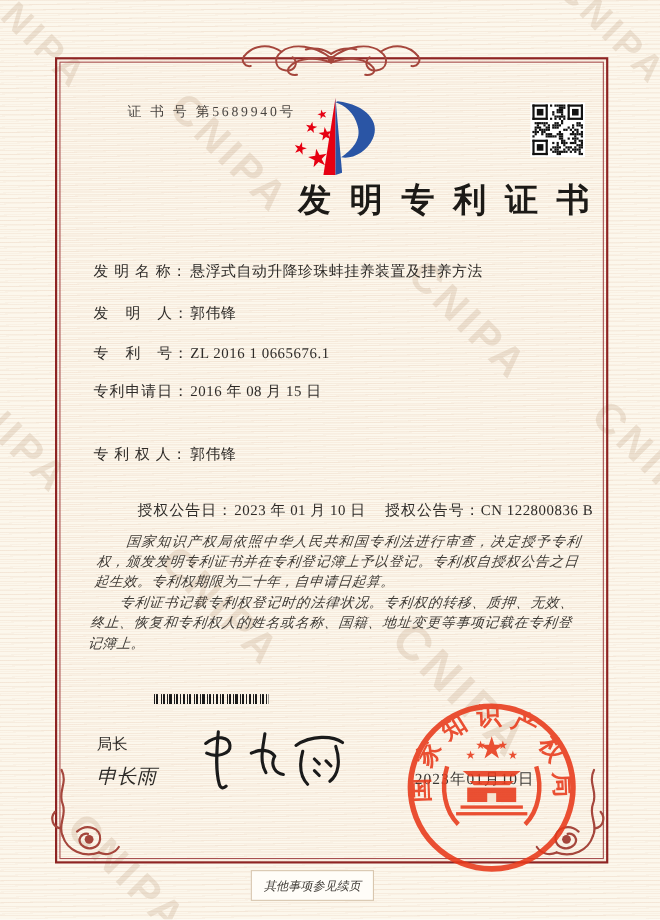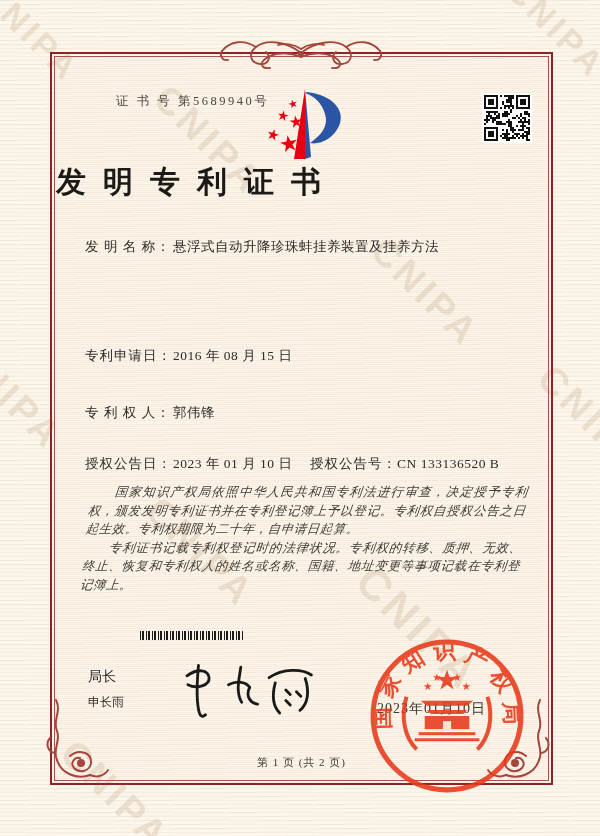--- a/index.html
+++ b/index.html
@@ -21,34 +21,34 @@
     position:absolute; left:50px; top:52px; width:503px; height:733px;
     border:2.5px solid #8e2423; z-index:2;
     background:repeating-linear-gradient(180deg, rgba(214,160,128,0.10) 0px, rgba(214,160,128,0.10) 1px, rgba(0,0,0,0) 1px, rgba(0,0,0,0) 4px);
   }
   .frame::before {
     content:""; position:absolute; inset:2px; border:1px solid #a85050; pointer-events:none;
   }
   .abs { position:absolute; z-index:3; }
   .cert-no { left:84px; top:93px; font-size:12.5px; color:#4a4642; letter-spacing:2.5px;margin-left:32px; }
   .title {
-    left:50px; top:162px; width:503px; text-align:left;
+    left:50px; top:162px; width:503px; text-align:right;
     font-size:30px; font-weight:bold; color:#1c1a17; letter-spacing:17px; padding-left:6px;
   }
   .row { left:85px; width:445px; font-size:13.5px; color:#2e2b28; white-space:nowrap; }
   .row .lbl { display:inline-block; min-width:88px; letter-spacing:1px; }
   .row .val { letter-spacing:0.5px;text-align:right; }
   .pair2 { position:absolute; left:225px; top:0; }
   .body-text {
     left:85px; top:483px; width:438px; font-size:12.5px; line-height:18.6px;
     color:#3f3b36; font-style:italic; transform:skewX(-6deg); letter-spacing:0.5px;
   }
   .body-text p { text-indent:2em; text-align:justify; }
   .sig-title { left:88px; top:668px; font-size:14px; color:#2e2b28; font-family:"Liberation Sans",sans-serif; }
-  .sig-name  { left:88px; top:694px; font-size:12px; color:#2e2b28; font-family:"Liberation Sans",sans-serif; }
+  .sig-name  { left:88px; top:694px; font-size:18px; color:#2e2b28; font-family:"Liberation Sans",sans-serif;font-style:italic; }
   .barcode {
     left:140px; top:631px; width:104px; height:9px;
     background:repeating-linear-gradient(90deg,#1a1a1a 0 1px, rgba(0,0,0,0) 1px 2px, #1a1a1a 2px 4px, rgba(0,0,0,0) 4px 6px);
   }
   .seal-date { left:377px; top:700px; font-size:14px; color:#3a3733; letter-spacing:1px; z-index:3;font-family:Liberation Serif, serif; }
   .seal { left:366px; top:636px; z-index:4; opacity:0.88; }
   .footer-page { left:50px; top:755px; width:503px; text-align:center; font-size:11px; color:#3c3935; letter-spacing:1px; }
   .cont-box {
     left:228px; top:791px; width:112px; height:28px; background:#fffdf8;
     border:1px solid #d8c6ae; display:flex; align-items:center; justify-content:center;
@@ -311,30 +311,36 @@
       <rect x="13" y="23" width="1" height="1" fill="#111"></rect>
       <rect x="22" y="23" width="1" height="1" fill="#111"></rect>
       <rect x="23" y="23" width="1" height="1" fill="#111"></rect>
     </svg>
 
   <div class="abs title">发明专利证书</div>
 
   <div class="abs row" style="top:238px;">
     <span class="lbl">发 明 名 称：</span><span class="val">悬浮式自动升降珍珠蚌挂养装置及挂养方法</span>
   </div>
+  <div class="abs row" style="top:276px;">
+    <span class="lbl">发　明　人：</span><span class="val">郭伟锋</span>
+  </div>
+  <div class="abs row" style="top:312px;">
+    <span class="lbl">专　利　号：</span><span class="val">ZL 2016 1 0665676.1</span>
+  </div>
   <div class="abs row" style="top:347px;">
     <span class="lbl">专利申请日：</span><span class="val">2016 年 08 月 15 日</span>
   </div>
   <div class="abs row" style="top:404px;">
     <span class="lbl">专 利 权 人：</span><span class="val">郭伟锋</span>
   </div>
-  <div class="abs row" style="top:455px;">
+  <div class="abs row" style="top:455px;margin-left:40px;">
     <span class="lbl">授权公告日：</span><span class="val">2023 年 01 月 10 日</span>
     <span class="pair2">
-      <span class="lbl" style="min-width:0;text-align:center;">授权公告号：</span><span class="val">CN 133136520 B</span>
+      <span class="lbl" style="min-width:0;text-align:center;">授权公告号：</span><span class="val">CN 122800836 B</span>
     </span>
   </div>
 
   <div class="abs body-text">
     <p>国家知识产权局依照中华人民共和国专利法进行审查，决定授予专利权，颁发发明专利证书并在专利登记簿上予以登记。专利权自授权公告之日起生效。专利权期限为二十年，自申请日起算。</p>
     <p>专利证书记载专利权登记时的法律状况。专利权的转移、质押、无效、终止、恢复和专利权人的姓名或名称、国籍、地址变更等事项记载在专利登记簿上。</p>
   </div>
 
   <div class="abs barcode"></div>
 
@@ -377,16 +383,16 @@
       <polygon points="60,73 100,73 96,77 64,77"></polygon>
       <rect x="58" y="79" width="44" height="13"></rect>
       <rect x="52" y="95" width="56" height="3"></rect>
       <rect x="48" y="101" width="64" height="3"></rect>
       <path d="M40,60 C34,80 38,100 50,112" fill="none" stroke="#e8391a" stroke-width="4"></path>
       <path d="M120,60 C126,80 122,100 110,112" fill="none" stroke="#e8391a" stroke-width="4"></path>
     </g>
     <rect x="76" y="84" width="8" height="8" fill="#f6e3cf"></rect>
   </svg>
 
-  <div class="abs footer-page">第 1 页 (共 2 页)</div>
-
+
+  <div class="abs cont-box">其他事项参见续页</div>
 
 </div>
 
 </body></html>

